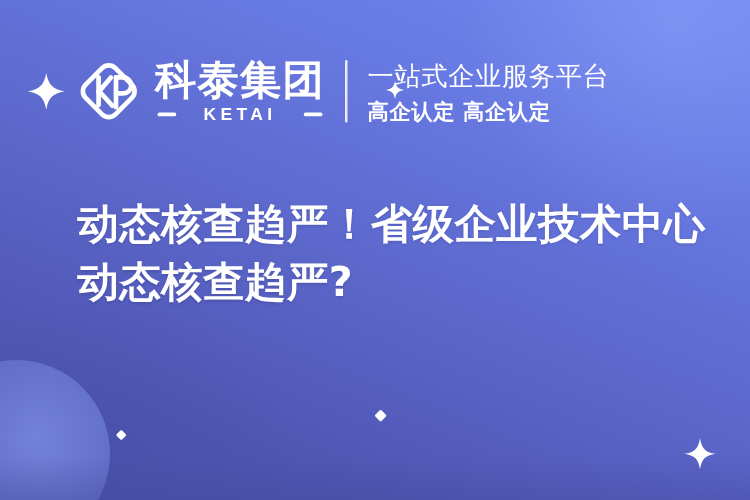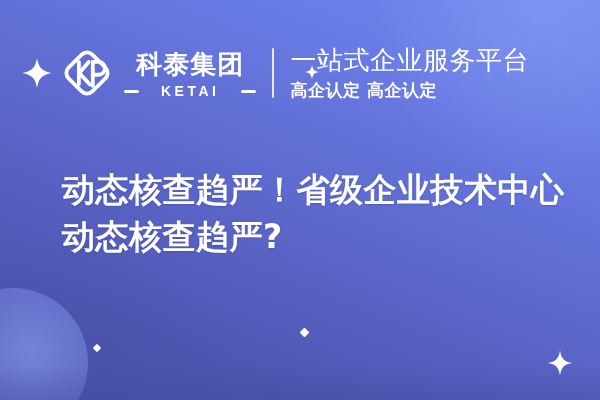--- a/index.html
+++ b/index.html
@@ -47,51 +47,51 @@
   }
   .hstar{width:30px;height:30px;margin-left:22px;flex:0 0 auto;}
   #logo-mark{
     width:58px;height:58px;margin-left:6px;flex:0 0 auto;
   }
   #logo-word{
     margin-left:8px;flex:0 0 auto;display:flex;flex-direction:column;
     align-items:center;justify-content:center;
   }
   #logo-cn{
-    font-size:26px;font-weight:bold;color:#fff;letter-spacing:1px;
+    font-size:33px;font-weight:bold;color:#fff;letter-spacing:1px;
     line-height:34px;white-space:nowrap;
     font-family:Liberation Serif, serif;
   }
   #logo-latin{
     display:flex;align-items:center;gap:22px;margin-top:2px;
   }
   #logo-latin .rule{display:block;width:15px;height:3px;background:#fff;border-radius:2px;}
   #logo-latin .txt{
     font-size:14px;font-weight:bold;color:#fff;letter-spacing:3.5px;
     line-height:14px;white-space:nowrap;
   }
   #divider{
     width:2px;height:50px;margin-left:16px;margin-right:16px;flex:0 0 auto;
     background:rgba(255,255,255,.85);border-radius:2px;
   }
   #tagline{position:relative;flex:0 0 auto;}
   #tagline-main{
-    font-size:26px;color:#fff;line-height:32px;white-space:nowrap;
+    font-size:21px;color:#fff;line-height:32px;white-space:nowrap;
     letter-spacing:.5px;
-    font-family:Liberation Mono, monospace;
+    font-family:Liberation Sans, sans-serif;
   }
   #tagline-sub{
     font-size:17px;color:#fff;line-height:22px;white-space:nowrap;
     font-weight:bold;letter-spacing:.5px;margin-top:1px;
     font-family:"DejaVu Serif","Liberation Serif",serif;
   }
   .tag-spark{position:absolute;left:14px;top:18px;width:16px;height:16px;}
   
   #title{
-    position:absolute;left:62px;top:166px;width:510px;
+    position:absolute;left:62px;top:155px;width:510px;
     color:#ffffff;font-size:33px;font-weight:bold;line-height:47px;
     letter-spacing:.5px;
     font-family:"DejaVu Sans","Liberation Sans",sans-serif;
     text-shadow:0 1px 2px rgba(40,48,120,.25);
   }
   #title .line{display:block;white-space:nowrap;}
 </style>
 </head>
 <body>
 

